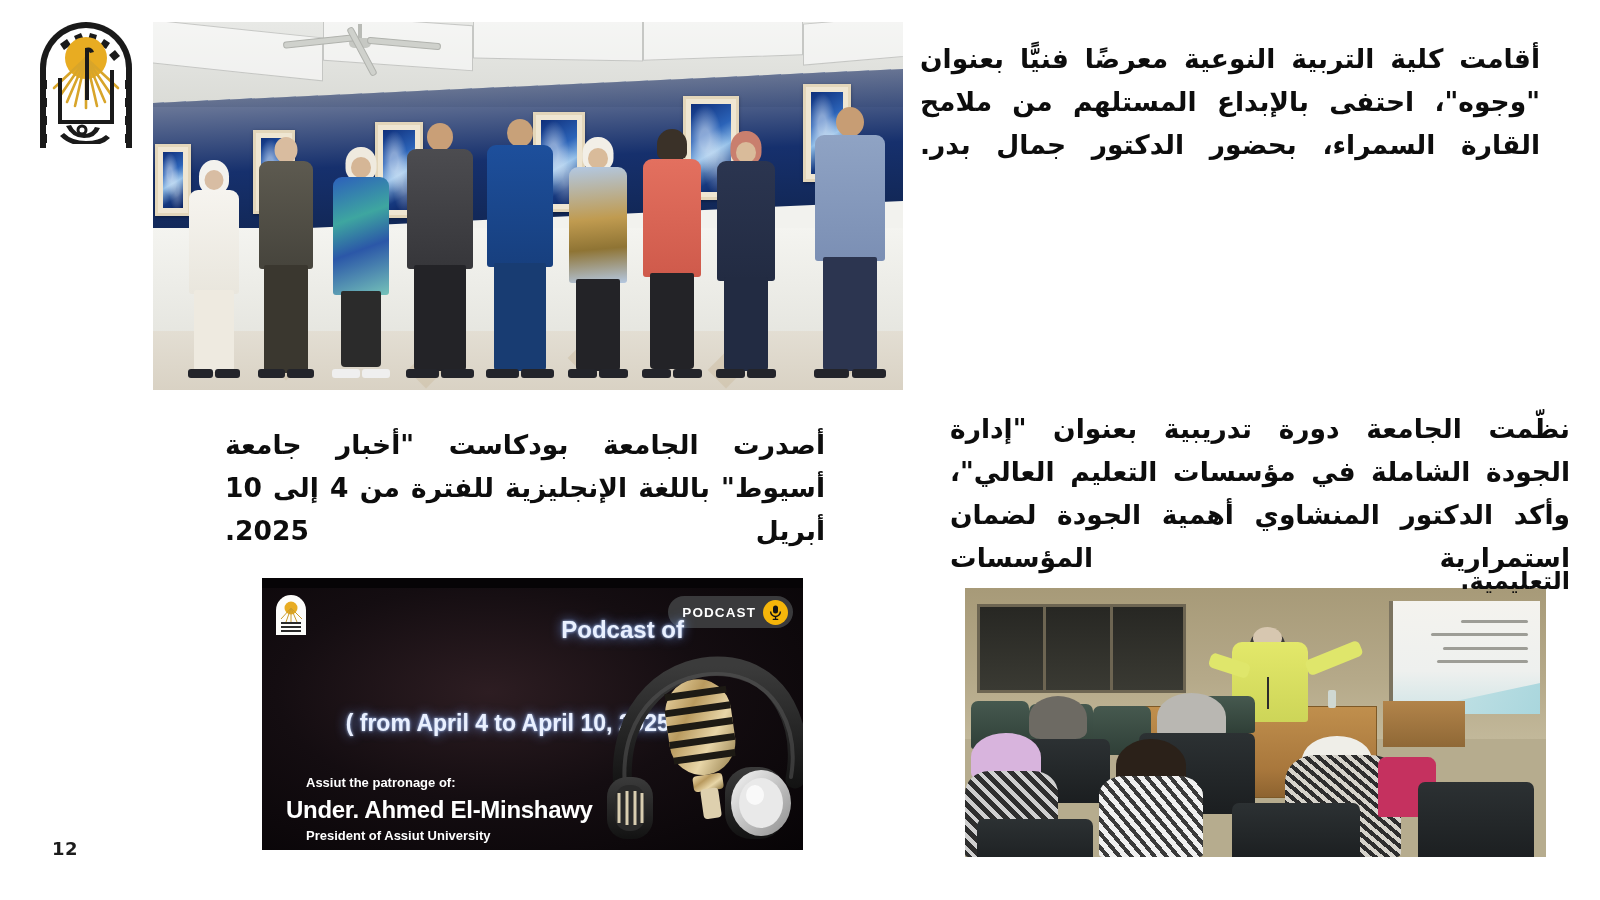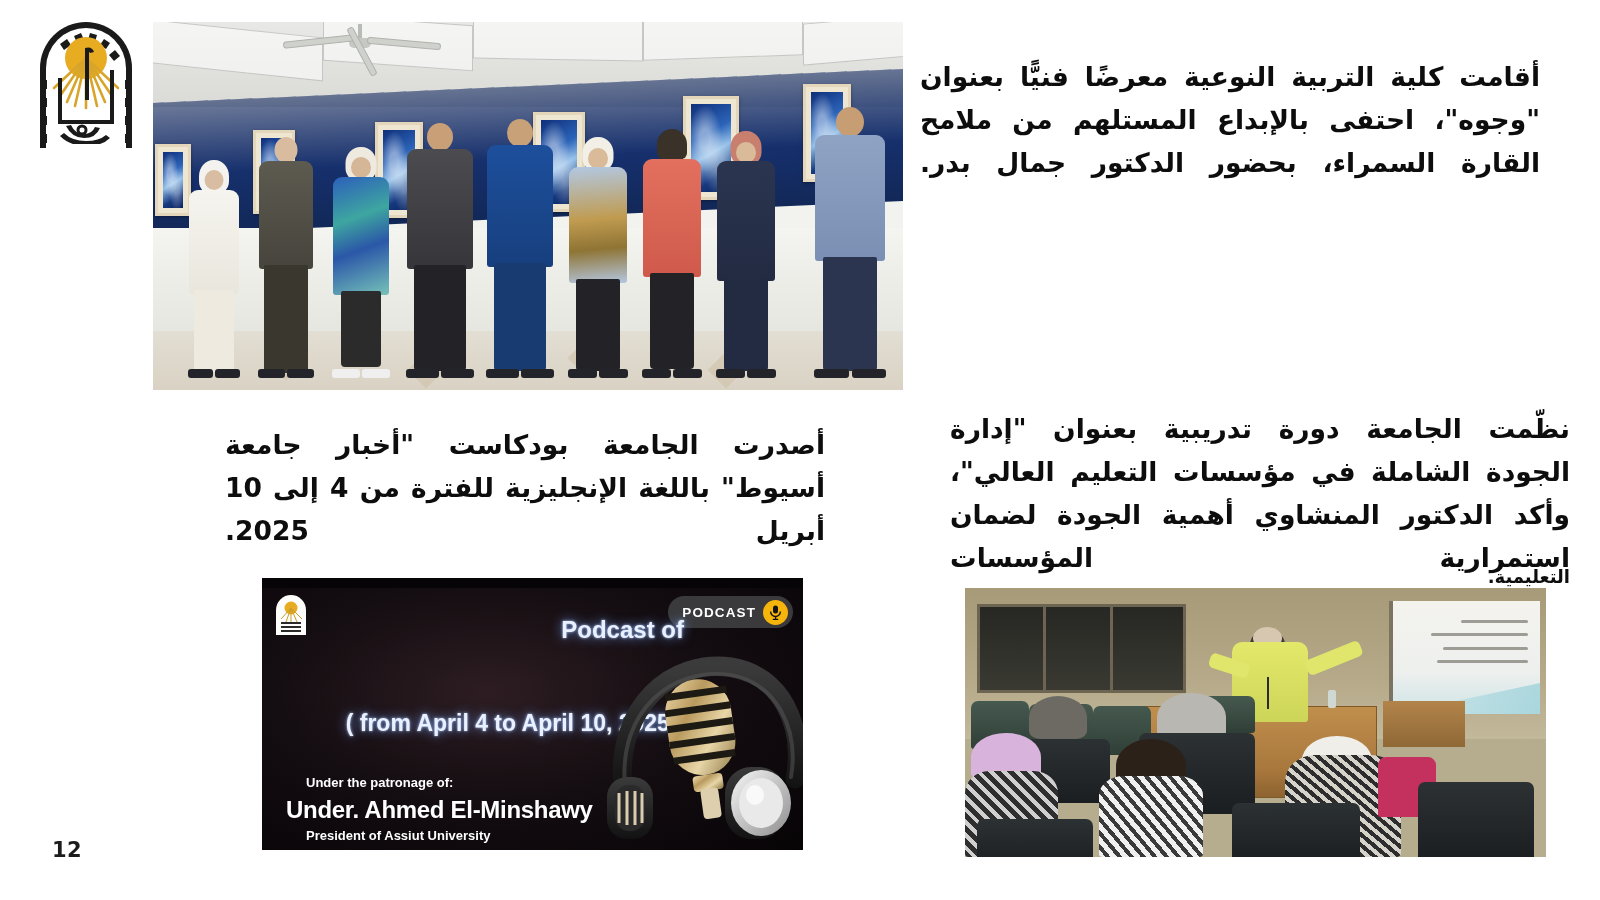--- a/index.html
+++ b/index.html
@@ -12,33 +12,33 @@
   }
   .page { position:relative; width:1600px; height:900px; background:#ffffff; }
 
   
   .logo-wrap { position:absolute; left:30px; top:18px; width:112px; height:132px; }
   .logo-wrap svg { width:100%; height:100%; display:block; }
 
   
   .page-number {
     position:absolute; left:52px; top:838px;
-    font-size:21px; font-weight:bold; color:#1c1c1c;
+    font-size:18px; font-weight:bold; color:#1c1c1c;
     direction:ltr; letter-spacing:.5px;
   }
 
   
   .ar-para {
     position:absolute;
     direction:rtl; text-align:justify; text-align-last:justify;
     font-weight:bold; color:#0d0d0d;
     font-size:26.5px; line-height:1.62;
     letter-spacing:0px; word-spacing:1px;
   }
-  #para-art     { right:60px;  top:56px;  width:620px; }
+  #para-art     { right:60px;  top:38px;  width:620px; }
   #para-podcast { right:775px; top:424px; width:600px; }
   #para-quality { right:30px;  top:408px; width:620px; z-index:1; }
 
   
   .photo { position:absolute; overflow:hidden; background:#e9e9e9; }
 
   
   #photo-exhibition { left:153px; top:22px; width:750px; height:368px; z-index:2; }
   .hall { position:absolute; inset:0; background:#f2f2ee; }
   .hall-ceiling {
@@ -132,21 +132,21 @@
   .lec-chair{position:absolute;background:linear-gradient(180deg,#2c3133,#1b1e20);border-radius:7px 7px 3px 3px;}
   .lec-chair.green{background:linear-gradient(180deg,#46594f,#2f3f37);}
   .aud{position:absolute;border-radius:50% 50% 20% 20%;}
   .lec-mic{position:absolute;left:52%;top:33%;width:2px;height:12%;background:#2b2b2b;}
   .lec-bottle{position:absolute;left:62.5%;top:38%;width:8px;height:18px;background:#cfd8d2;border-radius:2px;}
 
   
   .clip-line{
     position:absolute; right:30px; top:562px; width:620px; z-index:3;
     direction:rtl; text-align:justify; text-align-last:justify;
-    font-weight:bold; font-size:18px; line-height:1.62; color:#0d0d0d;
+    font-weight:bold; font-size:24px; line-height:1.62; color:#0d0d0d;
   }
 </style>
 </head>
 <body>
 
 <div class="page">
 
   <div class="logo-wrap">
     <svg viewBox="0 0 112 132" xmlns="http://www.w3.org/2000/svg" aria-hidden="true">
       <defs>
@@ -355,21 +355,21 @@
           <rect x="4" y="0.5" width="5" height="8" rx="2.5" fill="#141414"></rect>
           <path d="M1.6 6.6 a4.9 4.9 0 0 0 9.8 0" fill="none" stroke="#141414" stroke-width="1.4"></path>
           <rect x="5.9" y="11" width="1.3" height="3.2" fill="#141414"></rect>
           <rect x="3.6" y="13.7" width="5.8" height="1.2" rx="0.6" fill="#141414"></rect>
         </svg>
       </span>
     </div>
 
     <div class="pod-title-1">Podcast of</div>
     <div class="pod-title-3">( from April 4 to April 10, 2025 )</div>
-    <div class="pod-patron">Under the patronage of:</div>
+    <div class="pod-patron">Assiut the patronage of:</div>
     <div class="pod-name">Under. Ahmed El-Minshawy</div>
     <div class="pod-role">President of Assiut University</div>
 
     <div class="mic-art">
       <svg viewBox="0 0 210 215" xmlns="http://www.w3.org/2000/svg" aria-hidden="true">
         <defs>
           <linearGradient id="gold" x1="0" y1="0" x2="1" y2="1">
             <stop offset="0%" stop-color="#f0dcae"></stop>
               <stop offset="35%" stop-color="#b99a5e"></stop>
             <stop offset="65%" stop-color="#e8d6a8"></stop>

